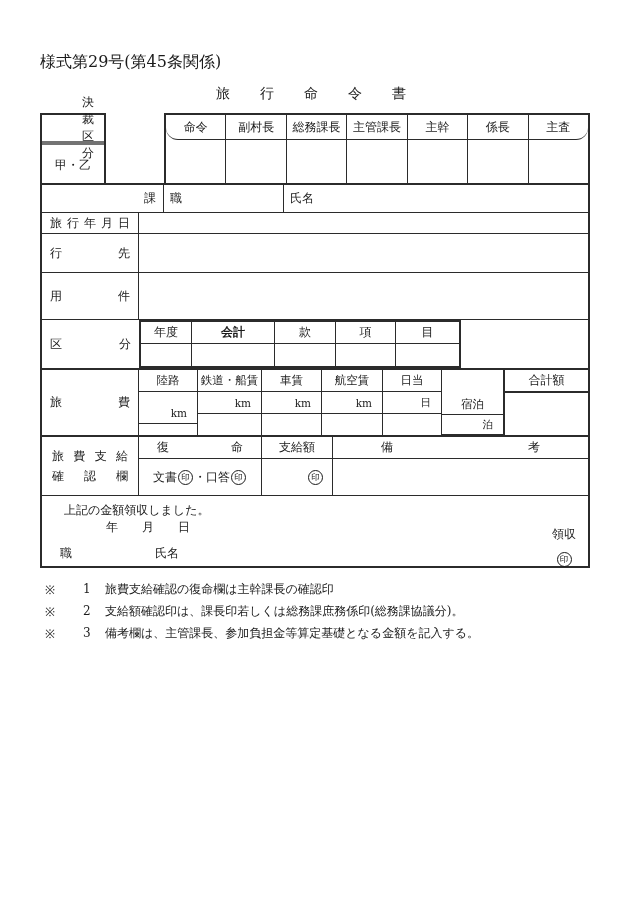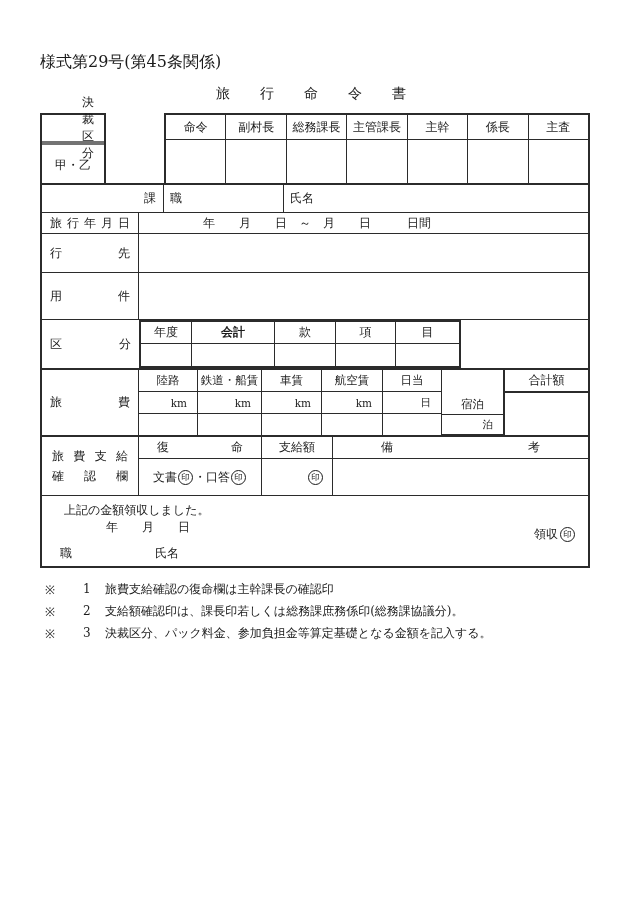--- a/index.html
+++ b/index.html
@@ -15,21 +15,21 @@
   
   .form-table{left:40px;top:113px;width:550px;height:455px;}
 
   
   .approval{left:0;top:0;width:66px;height:70px;border:2px solid #2b2b2b;border-bottom:none;box-sizing:border-box;}
   .approval .hd{height:26px;border-bottom:4px solid #737373;display:flex;align-items:center;justify-content:center;font-size:12px;padding-left:40px;}
   .approval .val{height:40px;display:flex;align-items:center;justify-content:center;font-size:12px;}
 
   
   .stamps{left:124px;top:0;width:426px;height:70px;border:2px solid #2b2b2b;border-bottom:none;box-sizing:border-box;display:flex;flex-direction:column;}
-  .stamps .row{display:flex;flex:0 0 auto;}
+  .stamps .row{display:flex;flex:0 0 auto;border-radius:12px;}
   .stamps .hrow{height:24px;border-bottom:1px solid #2b2b2b;}
   .stamps .crow{flex:1 1 auto;}
   .stamps .cell{flex:1 1 0;border-right:1px solid #2b2b2b;display:flex;align-items:center;justify-content:center;font-size:12px;box-sizing:border-box;}
   .stamps .cell:last-child{border-right:none;}
 
   
   .body{left:0;top:70px;width:550px;height:385px;border:2px solid #2b2b2b;box-sizing:border-box;display:flex;flex-direction:column;}
   .band{display:flex;box-sizing:border-box;flex:0 0 auto;}
   .bt1{border-top:1px solid #2b2b2b;}
   .bt2{border-top:2px solid #2b2b2b;}
@@ -79,21 +79,21 @@
   
   .seal{display:inline-flex;width:13px;height:13px;border:1px solid #1b1b1b;border-radius:50%;align-items:center;justify-content:center;margin:0 1px;vertical-align:-2px;flex:0 0 auto;}
   .seal > i{font-style:normal;font-size:8.5px;line-height:1;}
 
   
   .receipt{position:relative;font-size:12px;}
   .receipt .stmt{position:absolute;left:22px;top:6px;}
   .receipt .rdate{position:absolute;left:64px;top:23px;}
   .receipt .rpos{position:absolute;left:18px;top:49px;}
   .receipt .rname{position:absolute;left:113px;top:49px;}
-  .receipt .rstamp{position:absolute;right:12px;top:30px;display:flex;flex-direction:row;align-items:center;gap:1px;}
+  .receipt .rstamp{position:absolute;right:12px;top:30px;display:flex;flex-direction:column;align-items:center;gap:9px;}
 
   
   .notes{left:45px;top:578px;width:540px;font-size:12px;}
   .note{display:flex;height:22px;align-items:center;}
   .note .mk{width:38px;flex:0 0 38px;}
   .note .no{width:22px;flex:0 0 22px;}
 </style>
 </head>
 <body>
 
@@ -145,21 +145,20 @@
       </div>
 
       <div class="band bt1" style="height:21px;">
         <div class="lab labelcol j br1">
           <span>旅</span>
             <span>行</span>
             <span>年</span>
             <span>月</span>
             <span>日</span>
         </div>
-        <div class="date-val fill">年　　月　　日　～　月　　日　　　日間</div>
       </div>
 
       <div class="band bt1" style="height:39px;">
         <div class="lab labelcol j br1">
           <span>行</span>
             <span>先</span>
         </div>
         <div class="fill"></div>
       </div>
 
@@ -200,21 +199,21 @@
             </div>
           </div>
         </div>
       </div>
 
       <div class="band bt2" style="height:67px;">
         <div class="lab labelcol j br1">
           <span>旅</span>
             <span>費</span>
         </div>
-        <div class="exp-col" style="width:59px;flex:0 0 59px;">
+        <div class="exp-col" style="width:59px;flex:0 0 59px;gap:10px;">
           <div class="eh">陸路</div>
           <div class="eu">km</div>
           <div class="ee"></div>
         </div>
         <div class="exp-col" style="width:64px;flex:0 0 64px;">
           <div class="eh">鉄道・船賃</div>
           <div class="eu">km</div>
           <div class="ee"></div>
         </div>
         <div class="exp-col" style="width:60px;flex:0 0 60px;">
@@ -313,17 +312,17 @@
       <span class="tx">旅費支給確認の復命欄は主幹課長の確認印</span>
     </div>
     <div class="note">
       <span class="mk">※</span>
       <span class="no">2</span>
       <span class="tx">支給額確認印は、課長印若しくは総務課庶務係印(総務課協議分)。</span>
     </div>
     <div class="note">
       <span class="mk">※</span>
       <span class="no">3</span>
-      <span class="tx">決裁区分、パック料金、参加負担金等算定基礎となる金額を記入する。</span>
+      <span class="tx">備考欄は、主管課長、参加負担金等算定基礎となる金額を記入する。</span>
     </div>
   </div>
 
 </div>
 
 </body></html>

